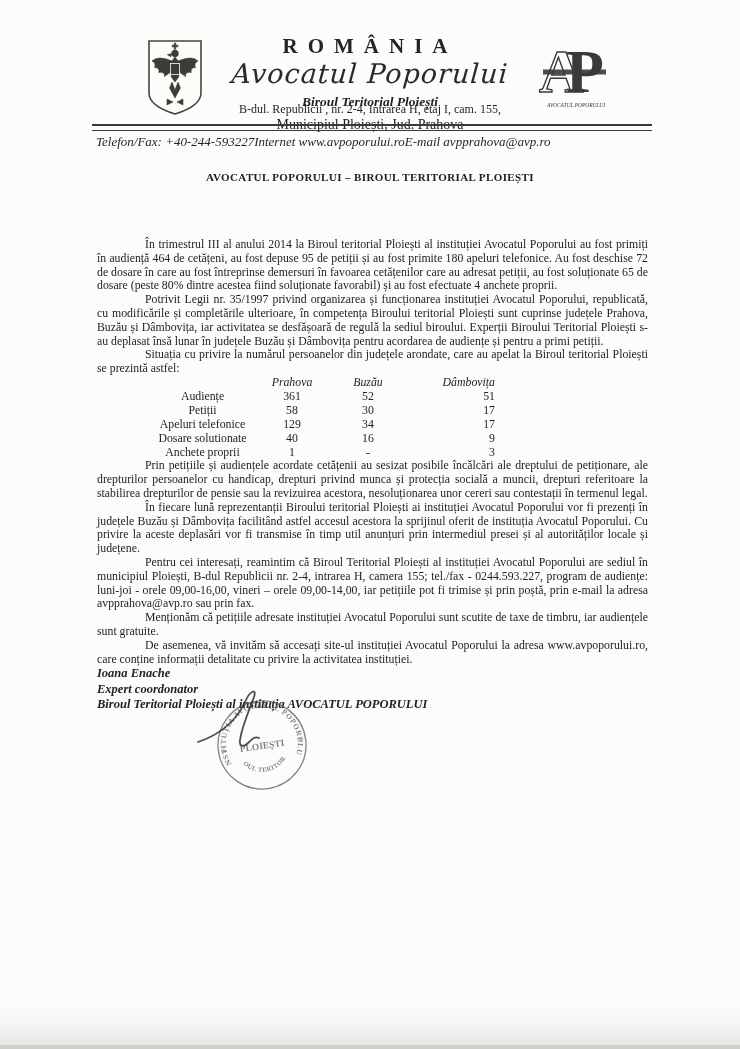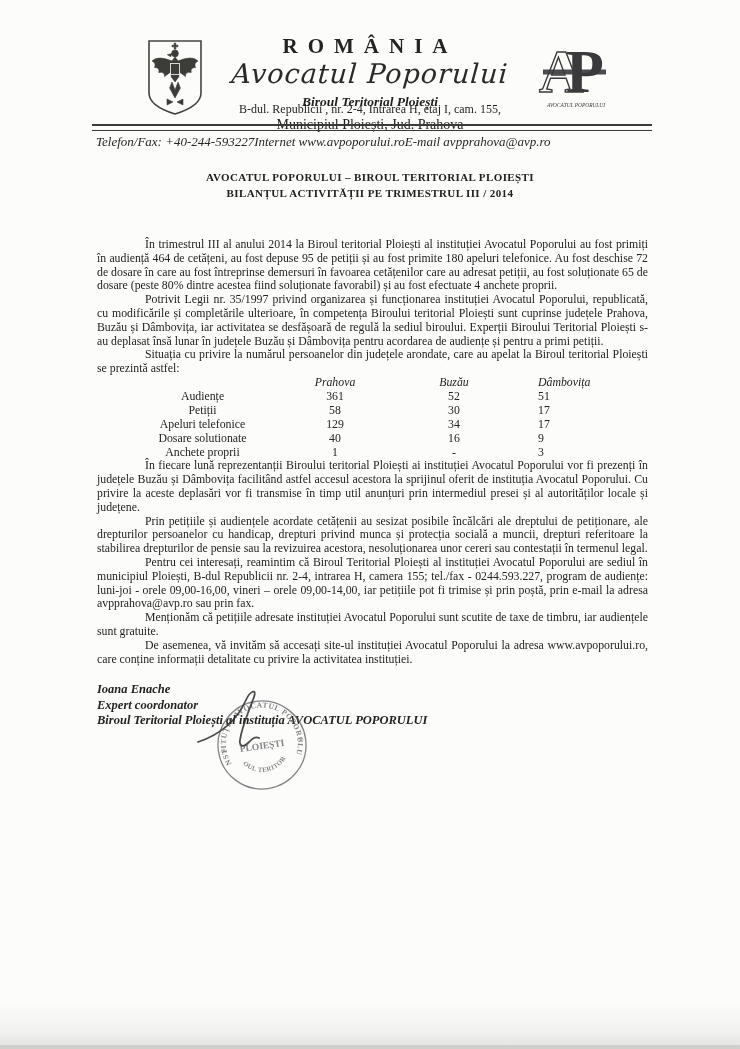--- a/index.html
+++ b/index.html
@@ -23,28 +23,28 @@
            font-size:13px;color:#262624;font-style:italic;}
   
   .doc-title{position:absolute;left:0;right:0;top:169px;text-align:center;
            font-weight:bold;font-size:11px;line-height:16px;letter-spacing:.4px;color:#20201e;}
   
   .bodytext{position:absolute;left:97px;top:238px;width:551px;
            font-size:11.8px;line-height:13.8px;text-align:justify;color:#232321;}
   .bodytext p{margin:0;text-indent:48px;}
   
   .stats{margin:0;}
-  .trow{display:flex;line-height:13.9px;gap:43px;}
+  .trow{display:flex;line-height:13.9px;}
   .tlabel{width:160px;padding-left:51px;box-sizing:border-box;text-align:center;}
   .tc1{width:70px;text-align:center;}
   .tc2{width:82px;text-align:center;}
-  .tc3{width:86px;text-align:left;}
+  .tc3{width:86px;text-align:right;}
   .thead span{font-style:italic;}
   
-  .sig{margin-top:16px;font-weight:bold;font-style:italic;font-size:12.5px;
+  .sig{margin-top:0;font-weight:bold;font-style:italic;font-size:12.5px;
        line-height:15.5px;text-align:left;text-indent:0;}
   .sig div{text-indent:0;}
   
   .stampwrap{position:absolute;left:192px;top:680px;width:150px;height:136px;}
   
   .scan-shadow{position:absolute;left:0;right:0;bottom:0;height:48px;
        background:linear-gradient(to bottom, rgba(0,0,0,0) 0%, rgba(0,0,0,0.04) 60%, rgba(0,0,0,0.10) 100%);}
   .scan-edge{position:absolute;left:0;right:0;bottom:0;height:4px;background:#cfcfcc;}
 </style>
 </head>
@@ -84,21 +84,20 @@
   <div class="rule2"></div>
 
   <div class="contact">
     <span>Telefon/Fax: +40-244-593227</span>
     <span>Internet www.avpoporului.ro</span>
     <span>E-mail avpprahova@avp.ro</span>
   </div>
 
   <div class="doc-title">
     <div>AVOCATUL POPORULUI – BIROUL TERITORIAL PLOIEȘTI</div>
-    <div>BILANȚUL ACTIVITĂȚII PE TRIMESTRUL III / 2014</div>
   </div>
 
   <div class="bodytext">
     <p>În trimestrul III al anului 2014 la Biroul teritorial Ploiești al instituției  Avocatul Poporului au fost primiți în audiență 464 de cetățeni, au fost depuse 95 de petiții și au fost primite 180 apeluri telefonice. Au fost deschise 72 de dosare în care au fost întreprinse demersuri în favoarea cetățenilor care au adresat petiții, au fost soluționate 65 de dosare (peste 80% dintre acestea fiind soluționate favorabil) și au fost efectuate 4 anchete proprii.</p>
     <p>Potrivit Legii nr. 35/1997 privind organizarea și funcționarea instituției Avocatul Poporului, republicată, cu modificările și completările ulterioare, în competența Biroului teritorial Ploiești sunt cuprinse județele Prahova, Buzău și Dâmbovița, iar activitatea se desfășoară de regulă la sediul biroului. Experții Biroului Teritorial Ploiești s-au deplasat însă lunar în județele Buzău și Dâmbovița pentru acordarea de audiențe și pentru a primi petiții.</p>
     <p>Situația cu privire la numărul persoanelor din județele arondate, care au apelat la Biroul teritorial Ploiești  se prezintă astfel:</p>
 
     <div class="stats">
       <div class="trow thead">
         <span class="tlabel"></span>
@@ -131,22 +130,22 @@
         <span class="tc3">9</span>
       </div>
       <div class="trow">
         <span class="tlabel">Anchete proprii</span>
         <span class="tc1">1</span>
         <span class="tc2">-</span>
         <span class="tc3">3</span>
       </div>
     </div>
 
+    <p>Prin petițiile și audiențele acordate cetățenii au sesizat posibile încălcări ale dreptului de petiționare, ale drepturilor persoanelor cu handicap, drepturi privind munca și protecția socială a muncii, drepturi referitoare la stabilirea drepturilor de pensie sau la revizuirea acestora, nesoluționarea unor cereri sau contestații în termenul legal.</p>
     <p>În fiecare lună reprezentanții Biroului teritorial Ploiești ai instituției Avocatul Poporului vor fi prezenți în județele Buzău și Dâmbovița facilitând astfel accesul acestora la sprijinul oferit de instituția Avocatul Poporului. Cu privire la aceste deplasări vor fi transmise în timp util anunțuri prin intermediul presei și al autorităților locale și județene.</p>
-    <p>Prin petițiile și audiențele acordate cetățenii au sesizat posibile încălcări ale dreptului de petiționare, ale drepturilor persoanelor cu handicap, drepturi privind munca și protecția socială a muncii, drepturi referitoare la stabilirea drepturilor de pensie sau la revizuirea acestora, nesoluționarea unor cereri sau contestații în termenul legal.</p>
     <p>Pentru cei interesați, reamintim că Biroul Teritorial Ploiești al instituției Avocatul Poporului are sediul în municipiul Ploiești, B-dul Republicii nr. 2-4, intrarea H, camera 155; tel./fax - 0244.593.227, program de audiențe: luni-joi - orele 09,00-16,00, vineri – orele 09,00-14,00, iar petițiile pot fi trimise și prin poștă, prin e-mail la adresa avpprahova@avp.ro sau prin fax.</p>
     <p>Menționăm că petițiile adresate instituției Avocatul Poporului sunt scutite de taxe de timbru, iar audiențele sunt gratuite.</p>
     <p>De asemenea, vă invităm să accesați site-ul instituției Avocatul Poporului la adresa www.avpoporului.ro, care conține informații detalitate cu privire la activitatea instituției.</p>
 
     <div class="sig">
       <div>Ioana Enache</div>
       <div>Expert coordonator</div>
       <div>Biroul Teritorial Ploiești al instituția AVOCATUL POPORULUI</div>
     </div>
   </div>

